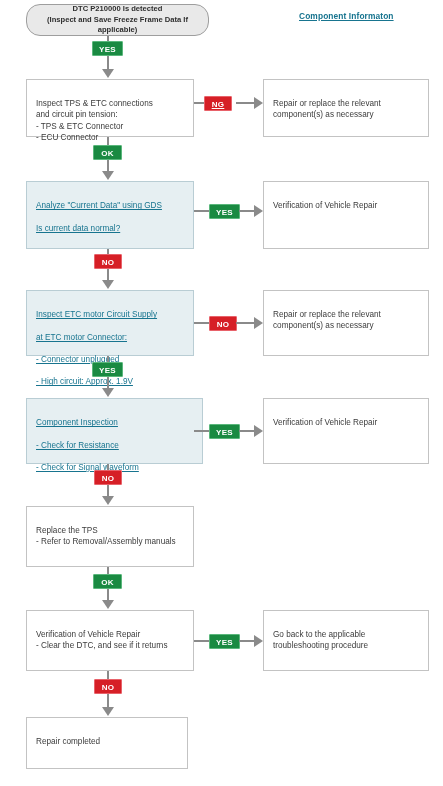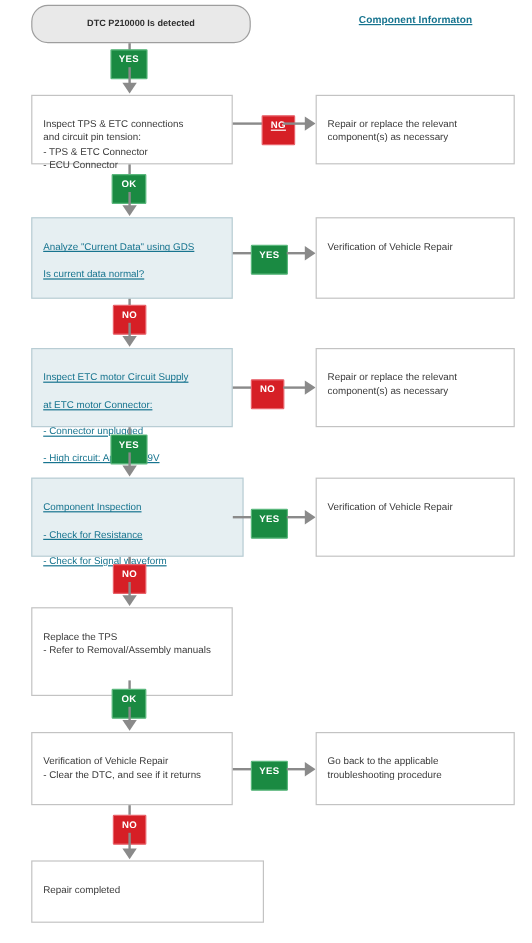--- a/index.html
+++ b/index.html
@@ -96,21 +96,21 @@
   
   .badge {
     position: absolute;
     box-sizing: border-box;
     font-size: 8px;
     font-weight: bold;
     color: #ffffff;
     letter-spacing: 0.3px;
     text-align: center;
     line-height: 13px;
-    height: 25px;
+    height: 15px;
     padding: 1px 0 0 0;
     border-radius: 1px;
   }
   .badge-yes, .badge-ok {
     background: #1a8a42;
     border: 1px solid #5ab77c;
   }
   .badge-no, .badge-ng {
     background: #d61f26;
     border: 1px solid #e8626a;
@@ -127,37 +127,37 @@
   }
 </style>
 </head>
 <body>
 
 <div class="canvas">
 
   <a class="toplink" style="left:299px; top:11px;">Component Informaton</a>
 
   <div class="node box-start" style="left:26px; top:4px; width:183px; height:32px;">
-    <span><span>DTC P210000 Is detected</span><br></span>
+    <span><span>DTC P210000 Is detected</span><br><span>(Inspect and Save Freeze Frame Data If applicable)</span></span>
   </div>
 
   <div class="vline" style="left:107px; top:36px; height:12px;"></div>
   <div class="badge badge-yes" style="left:92px; top:41px; width:31px;">YES</div>
   <div class="vline" style="left:107px; top:56px; height:14px;"></div>
   <div class="arrow-down" style="left:102px; top:69px;"></div>
 
   <div class="node box-plain" style="left:26px; top:79px; width:168px; height:58px;">
     <span>Inspect  TPS &amp; ETC connections
 and circuit pin tension:
  - TPS &amp; ETC Connector
  - ECU Connector</span>
   </div>
 
   <div class="hline" style="left:194px; top:102px; width:25px;"></div>
-  <div class="badge badge-ng" style="left:218px; top:96px; width:28px;text-decoration:underline;">NG</div>
+  <div class="badge badge-ng" style="left:204px; top:96px; width:28px;text-decoration:underline;">NG</div>
   <div class="hline" style="left:236px; top:102px; width:20px;"></div>
   <div class="arrow-right" style="left:254px; top:97px;"></div>
   <div class="node box-plain" style="left:263px; top:79px; width:166px; height:58px;">
     <span>Repair or replace the relevant
 component(s) as necessary</span>
   </div>
 
   <div class="vline" style="left:107px; top:137px; height:10px;"></div>
   <div class="badge badge-ok" style="left:93px; top:145px; width:29px;">OK</div>
   <div class="vline" style="left:107px; top:160px; height:12px;"></div>
@@ -215,21 +215,21 @@
   <div class="arrow-right" style="left:254px; top:425px;"></div>
   <div class="node box-plain" style="left:263px; top:398px; width:166px; height:66px;">
     <span>Verification of Vehicle Repair</span>
   </div>
 
   <div class="vline" style="left:107px; top:464px; height:8px;"></div>
   <div class="badge badge-no" style="left:94px; top:470px; width:28px;">NO</div>
   <div class="vline" style="left:107px; top:485px; height:12px;"></div>
   <div class="arrow-down" style="left:102px; top:496px;"></div>
 
-  <div class="node box-plain" style="left:26px; top:506px; width:168px; height:74px;">
+  <div class="node box-plain" style="left:26px; top:506px; width:168px; height:61px;">
     <span>Replace the TPS
 - Refer to Removal/Assembly manuals</span>
   </div>
 
   <div class="vline" style="left:107px; top:567px; height:8px;"></div>
   <div class="badge badge-ok" style="left:93px; top:574px; width:29px;">OK</div>
   <div class="vline" style="left:107px; top:589px; height:12px;"></div>
   <div class="arrow-down" style="left:102px; top:600px;"></div>
 
   <div class="node box-plain" style="left:26px; top:610px; width:168px; height:61px;">
@@ -244,17 +244,17 @@
   <div class="node box-plain" style="left:263px; top:610px; width:166px; height:61px;">
     <span>Go back to the applicable
 troubleshooting procedure</span>
   </div>
 
   <div class="vline" style="left:107px; top:671px; height:8px;"></div>
   <div class="badge badge-no" style="left:94px; top:679px; width:28px;">NO</div>
   <div class="vline" style="left:107px; top:694px; height:14px;"></div>
   <div class="arrow-down" style="left:102px; top:707px;"></div>
 
-  <div class="node box-plain" style="left:26px; top:717px; width:194px; height:52px;">
+  <div class="node box-plain" style="left:26px; top:717px; width:162px; height:52px;">
     <span>Repair completed</span>
   </div>
 
 </div>
 
 </body></html>

